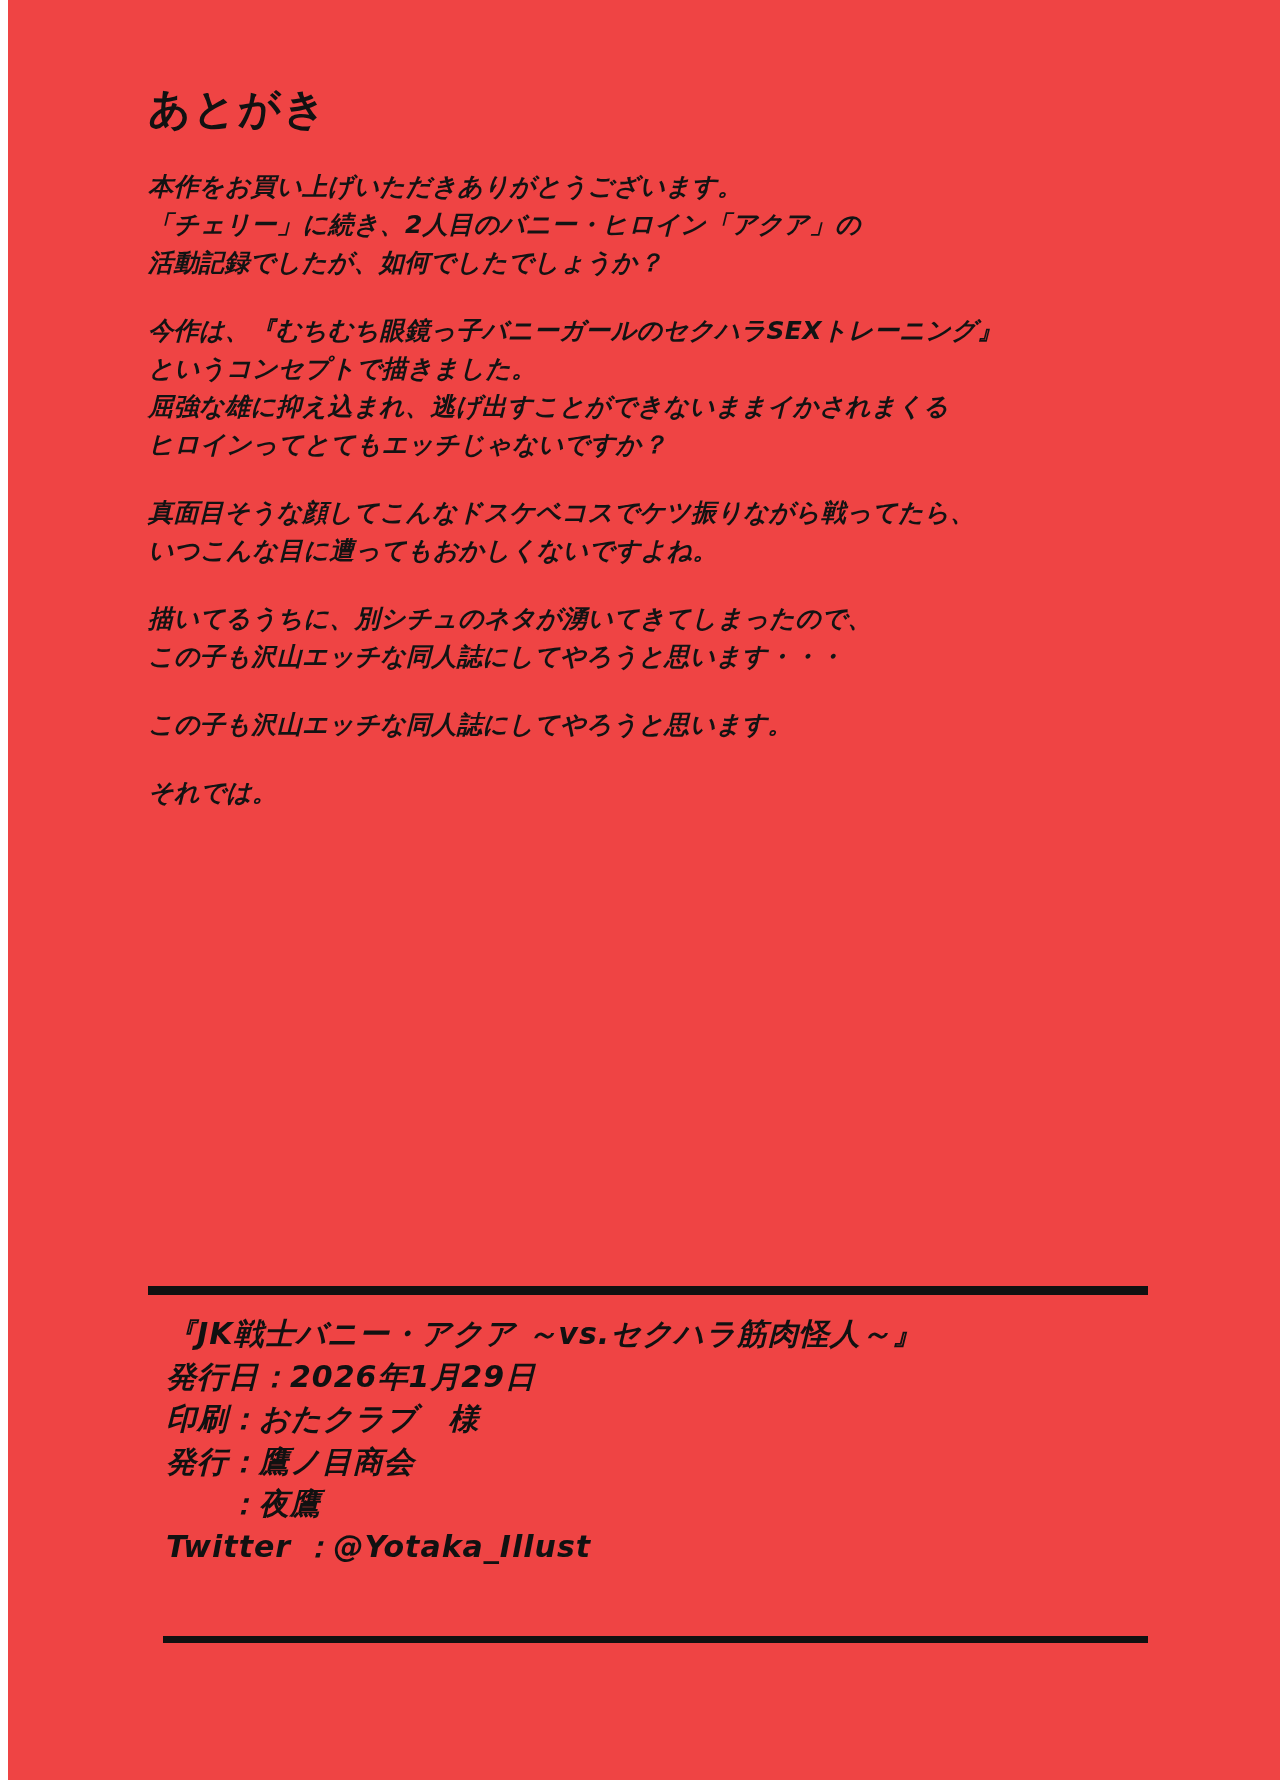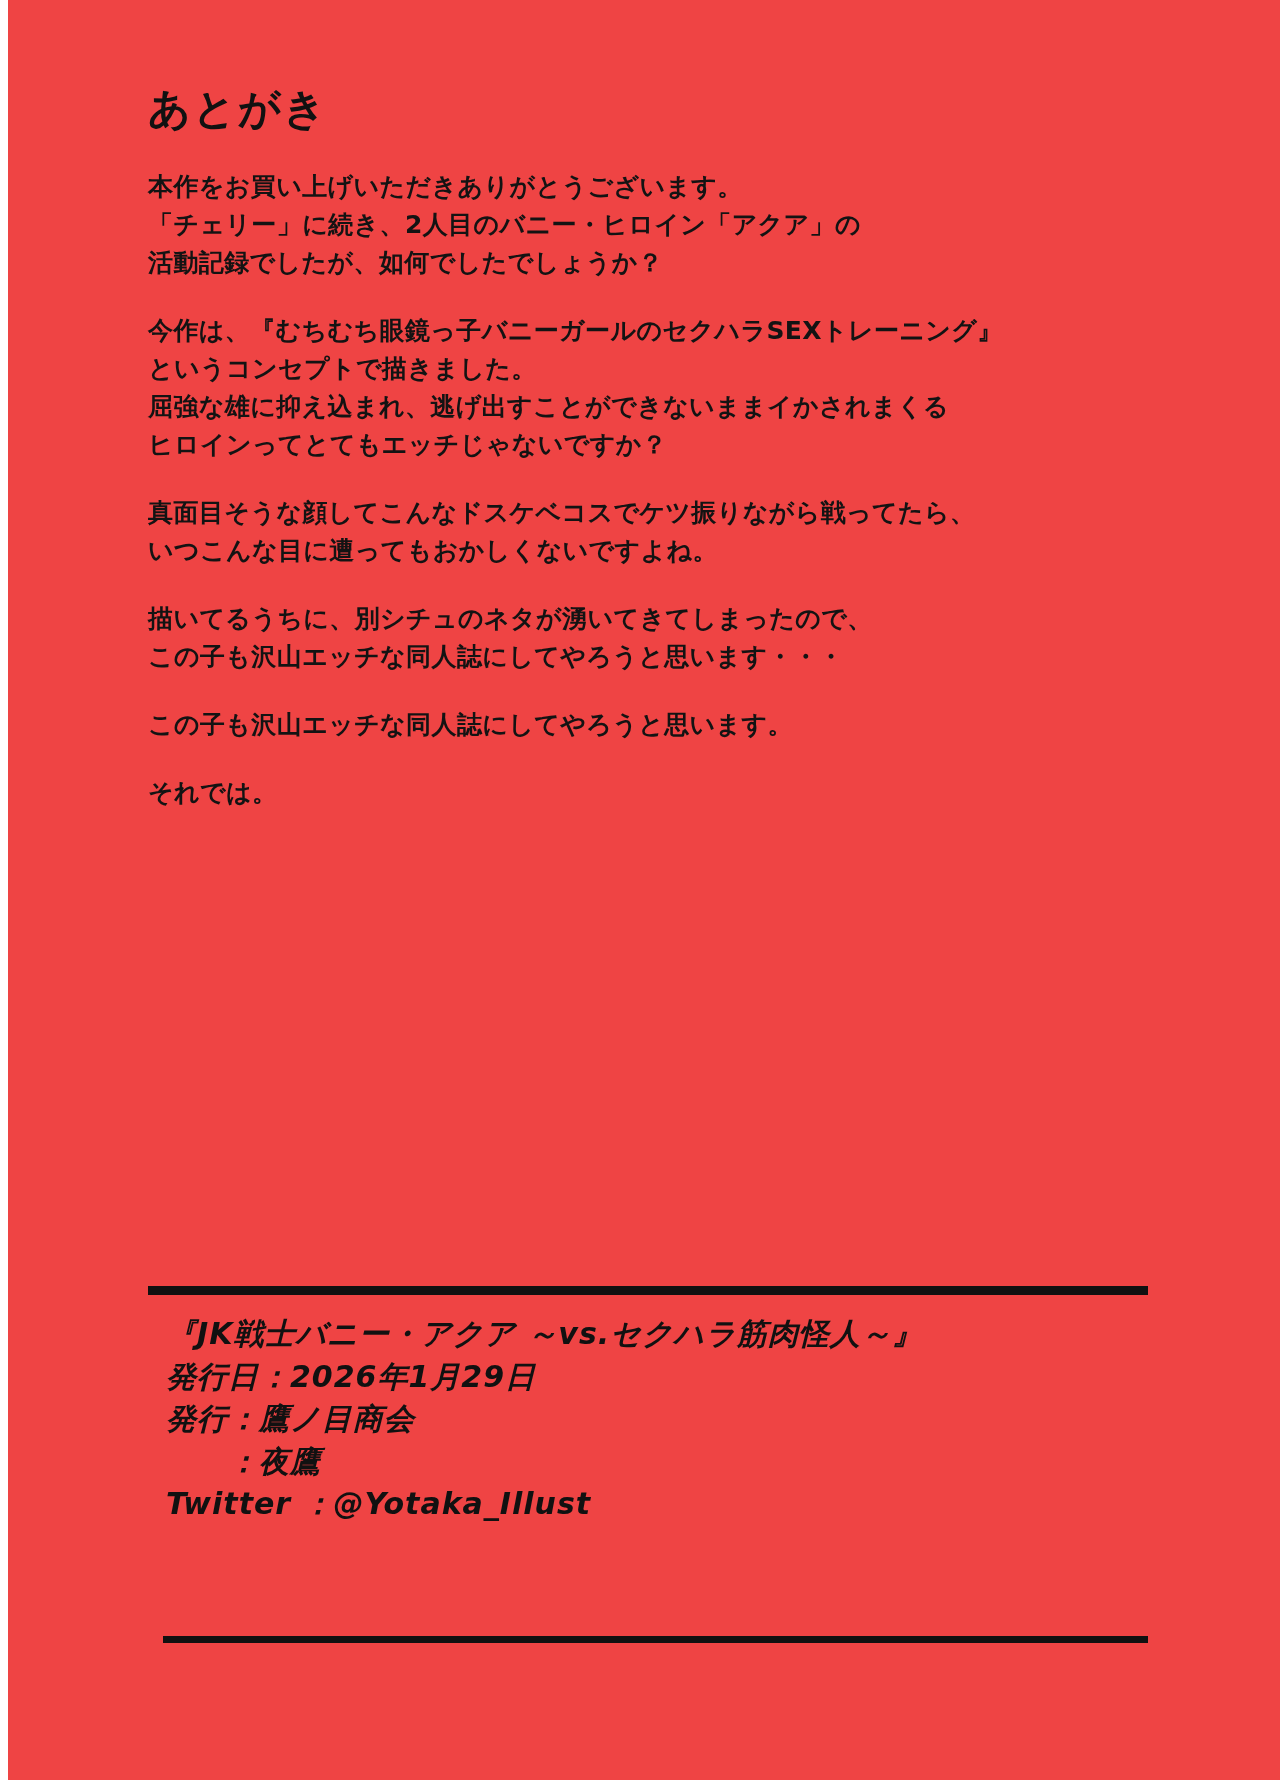--- a/index.html
+++ b/index.html
@@ -40,20 +40,21 @@
     color: #111111;
   }
   .para {
     font-size: 25px;
     font-weight: 700;
     line-height: 1.52;
     letter-spacing: 0.4px;
     margin: 0 0 30px 0;
     color: #131313;
     white-space: pre-line;
+    font-style: italic;
   }
   .para:last-child { margin-bottom: 16px; }
 
   
   .colophon {
     position: absolute;
     left: 140px;
     top: 1286px;
     width: 1000px;
   }
@@ -108,20 +109,21 @@
 この子も沢山エッチな同人誌にしてやろうと思います・・・</p>
     <p class="para">この子も沢山エッチな同人誌にしてやろうと思います。</p>
     <p class="para">それでは。</p>
   </section>
 
   <section class="colophon">
     <div class="rule-top"></div>
     <div class="colophon-lines">
       <div class="col-line">『JK戦士バニー・アクア ～vs.セクハラ筋肉怪人～』</div>
       <div class="col-line">発行日：2026年1月29日</div>
+      <div class="col-line">印刷：おたクラブ　様</div>
       <div class="col-line">発行：鷹ノ目商会</div>
       <div class="col-line indent">：夜鷹</div>
       <div class="col-line">Twitter ：@Yotaka_Illust</div>
     </div>
   </section>
 
   <div class="rule-bottom"></div>
 
 </div>
 

